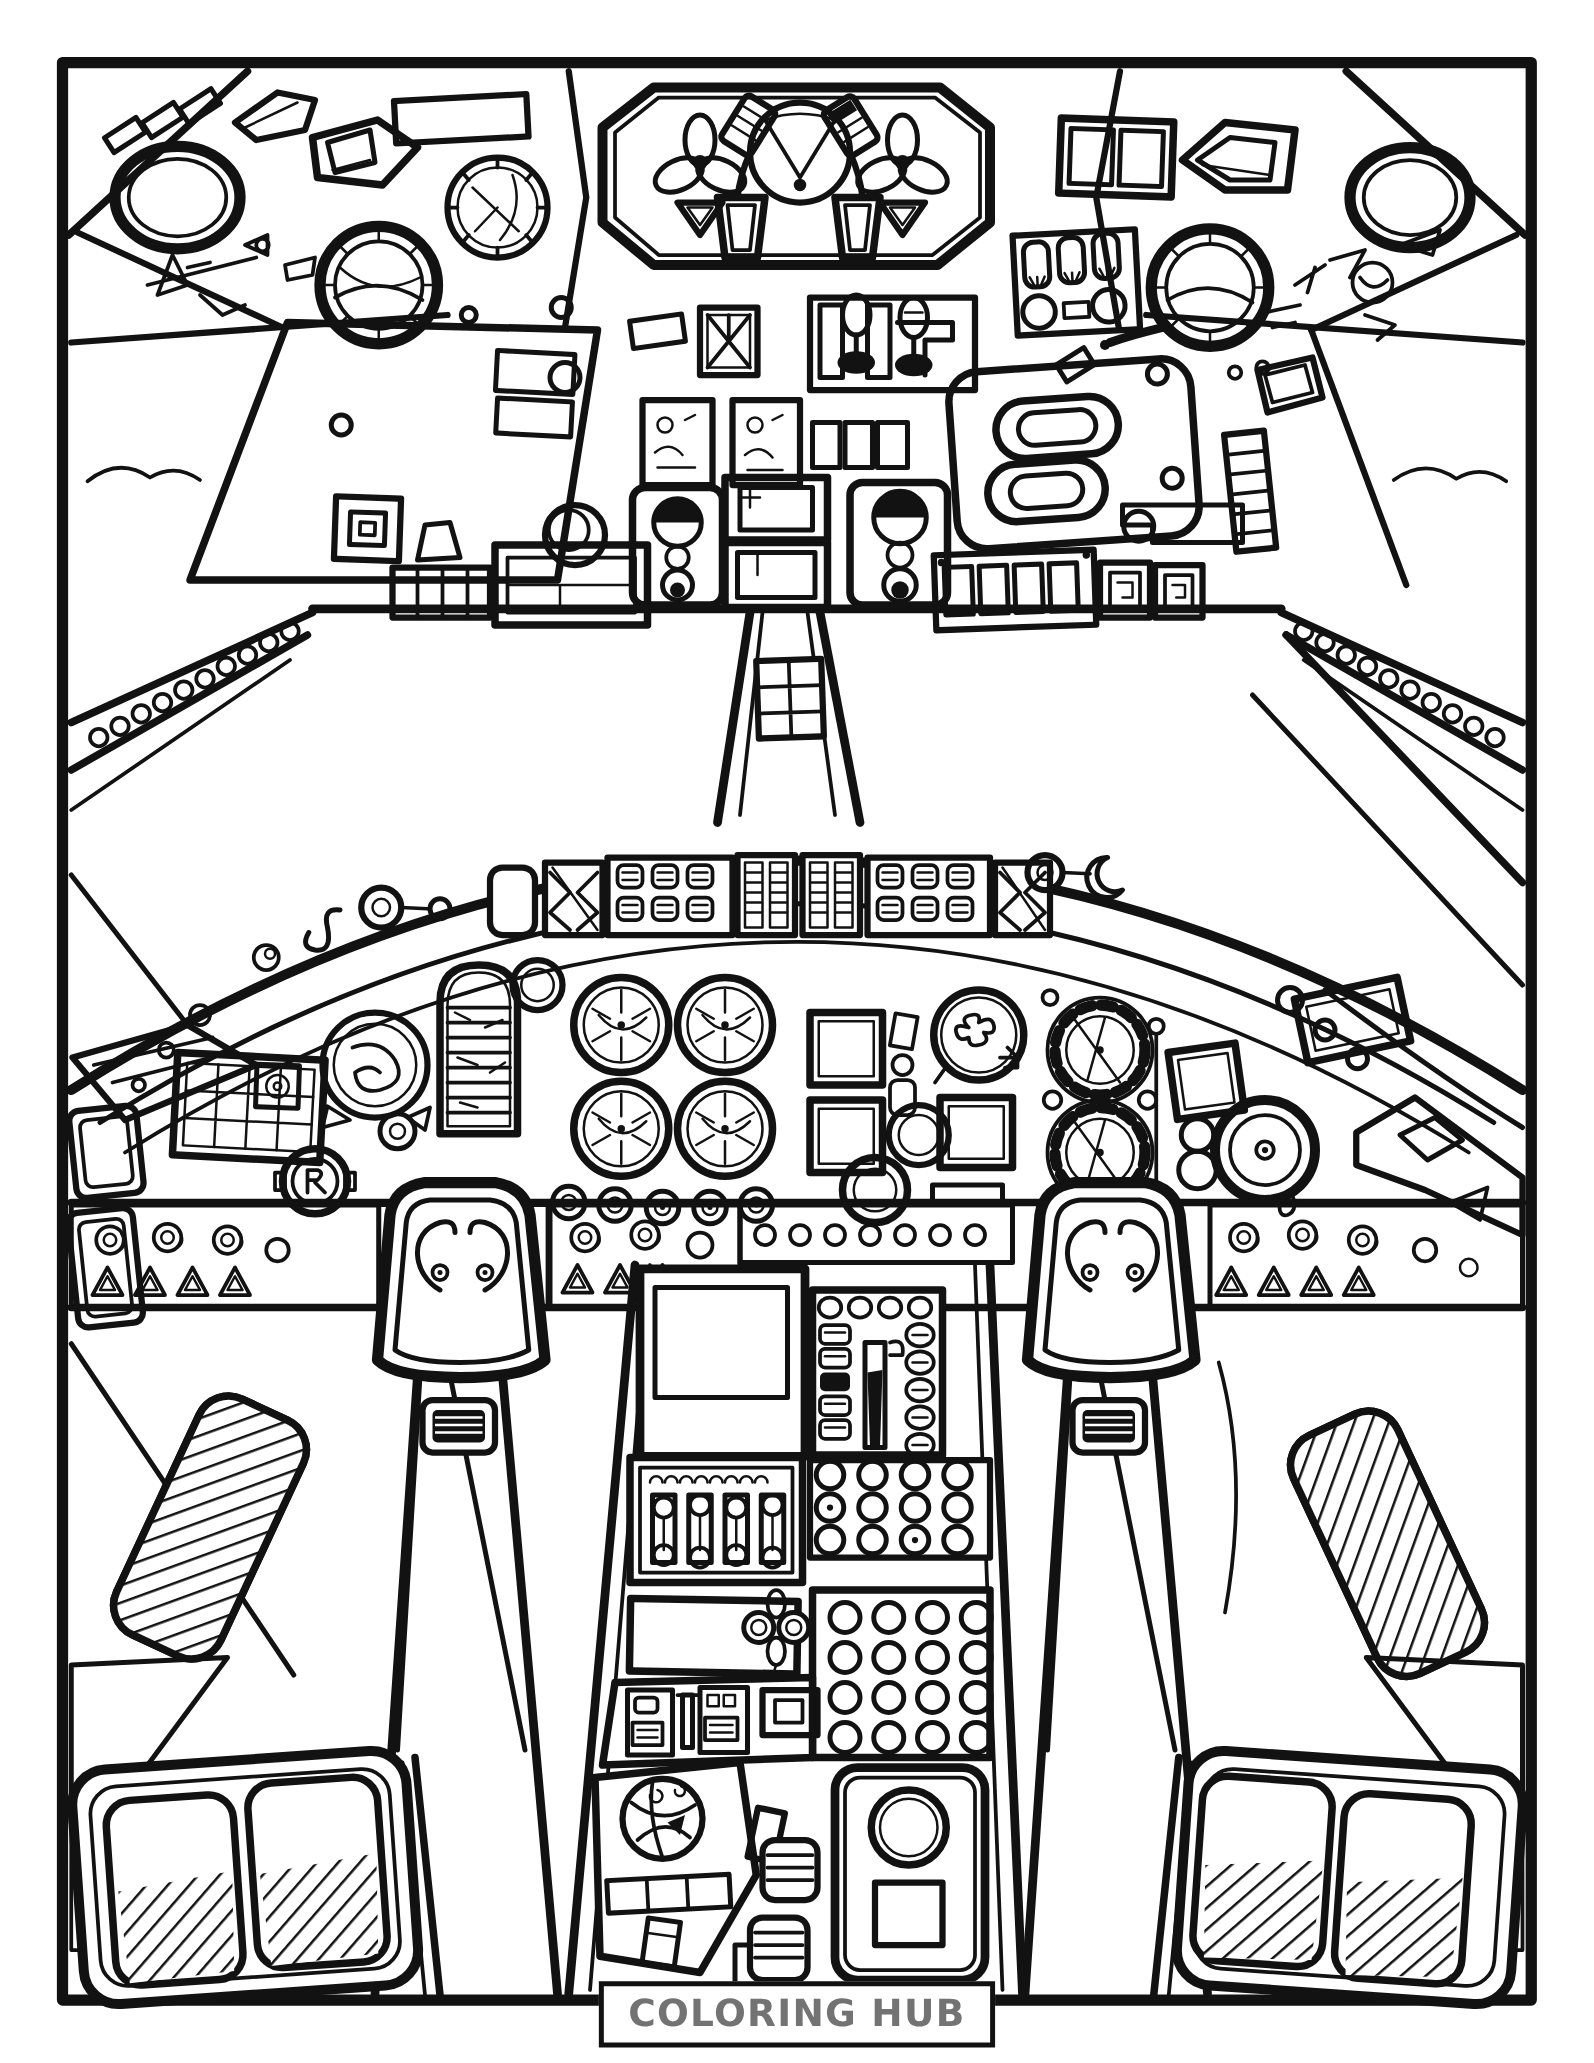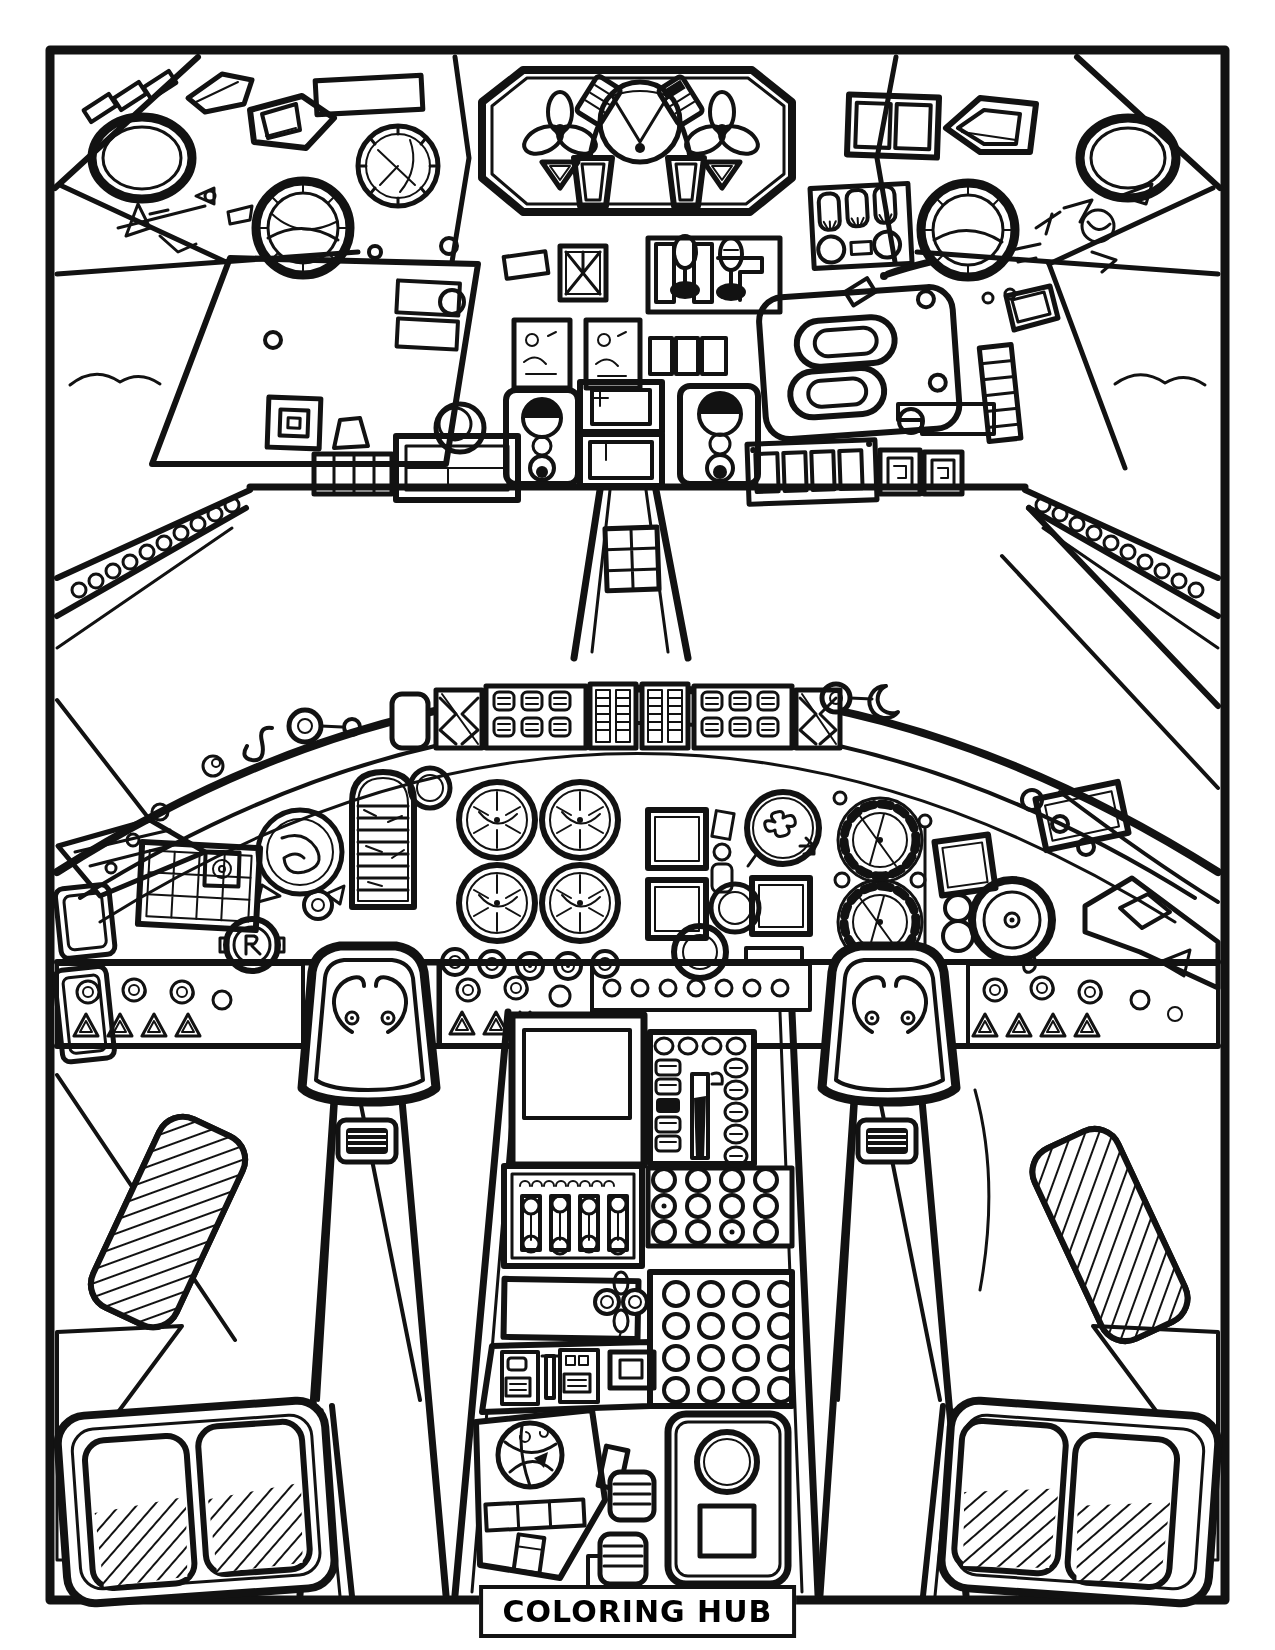--- a/index.html
+++ b/index.html
@@ -6,21 +6,21 @@
   .page{position:relative;width:1275px;height:1650px;background:#fff;overflow:hidden;
         font-family:"DejaVu Sans","Liberation Sans",sans-serif;}
   .art{position:absolute;left:0;top:0;}
   .s{fill:none;stroke:#121212;stroke-linecap:round;stroke-linejoin:round;}
   .wf{fill:#ffffff;stroke:#121212;stroke-linecap:round;stroke-linejoin:round;}
   .ik{fill:#121212;stroke:none;}
   .w2{stroke-width:2}.w3{stroke-width:3}.w4{stroke-width:4}.w5{stroke-width:5}
   .w6{stroke-width:6}.w7{stroke-width:7}.w8{stroke-width:8}.w9{stroke-width:9}
   .brand{position:absolute;top:1585px;left:50%;transform:translateX(-50%);
          background:#fff;border:4px solid #121212;padding:5px 20px;
-         font-size:30px;font-weight:bold;letter-spacing:1px;color:#000000;white-space:nowrap;}
+         font-size:30px;font-weight:bold;letter-spacing:1px;color:#737373;white-space:nowrap;}
 </style>
 </head>
 <body>
 
 <div class="page">
 <svg class="art" width="1275" height="1650" viewBox="0 0 1275 1650">
 <defs>
   <pattern id="hatch" width="13" height="13" patternUnits="userSpaceOnUse" patternTransform="rotate(45)">
     <rect width="13" height="13" fill="#ffffff"></rect>
     <line x1="0" y1="0" x2="0" y2="13" stroke="#121212" stroke-width="4"></line>

